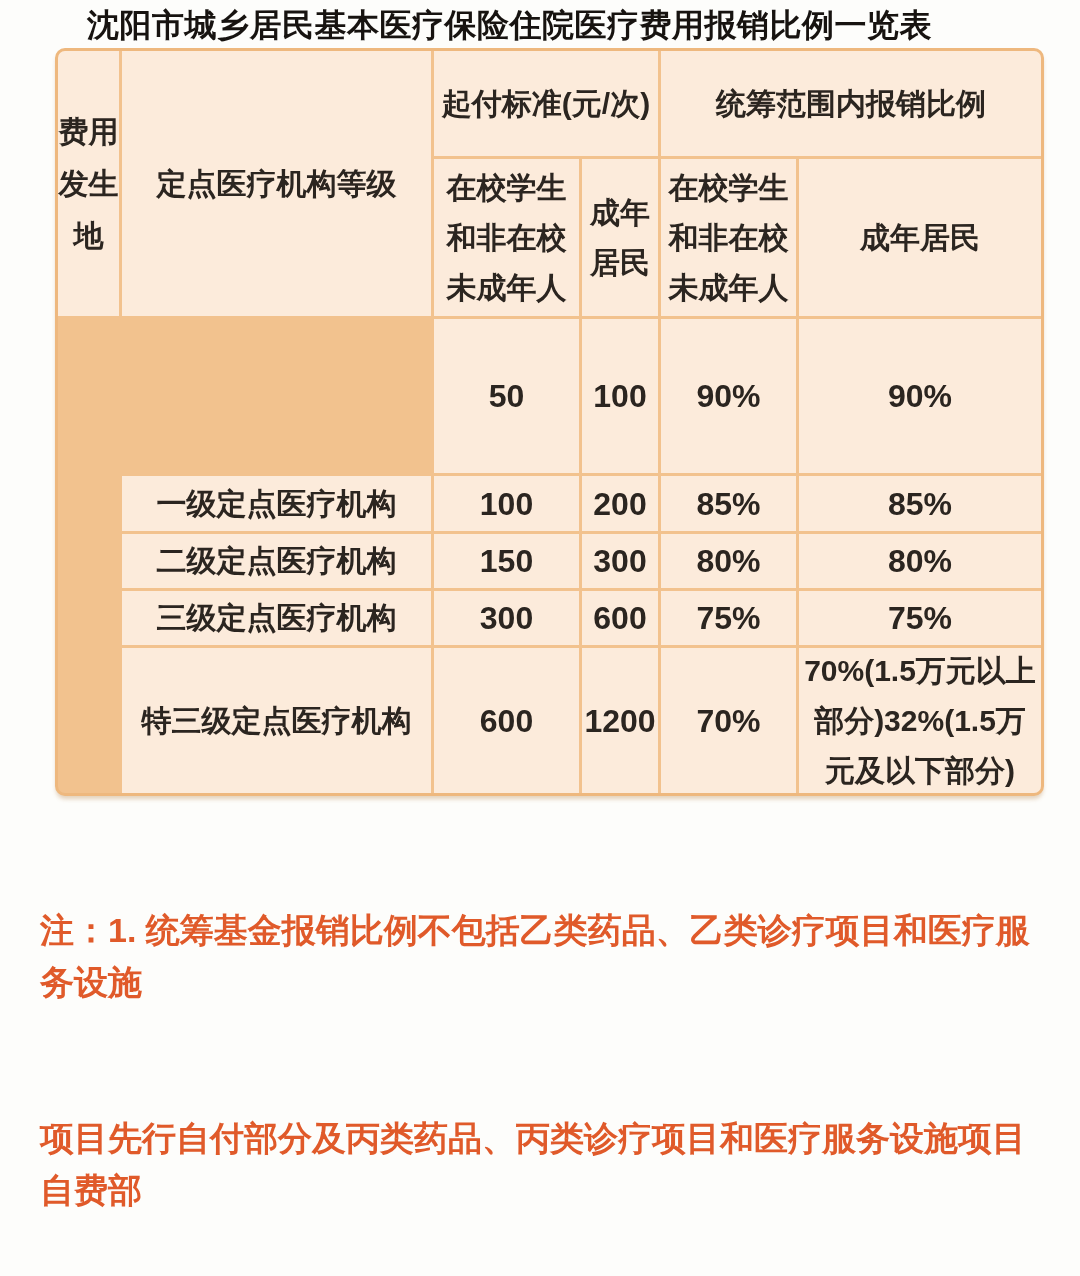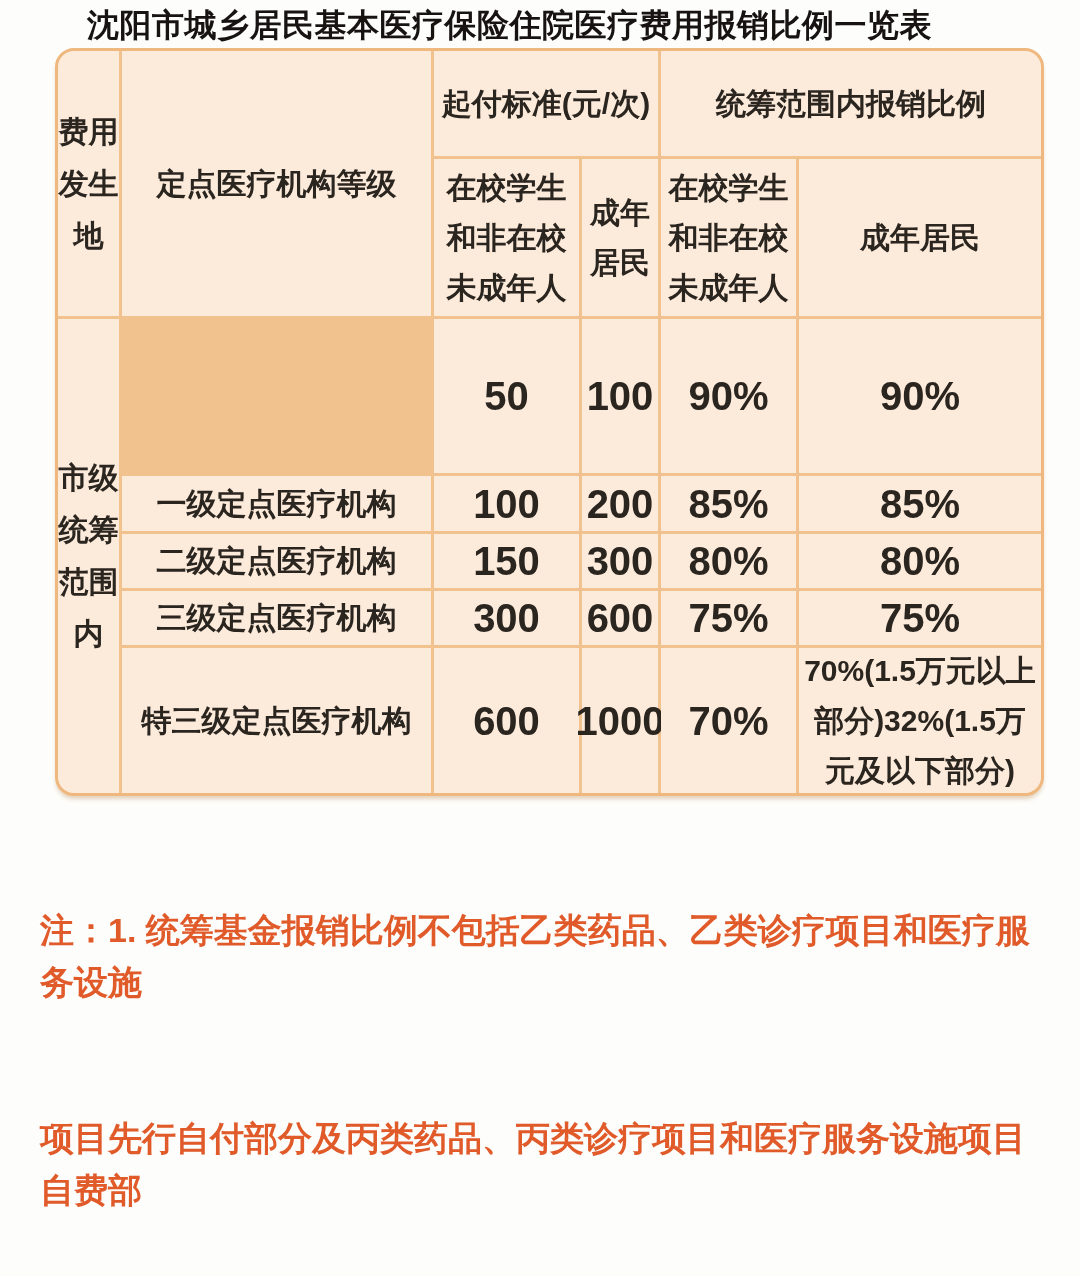--- a/index.html
+++ b/index.html
@@ -28,21 +28,21 @@
   }
   .tbl{
     position:absolute;left:55px;top:48px;
     width:983px;height:742px;
     display:grid;
     grid-template-columns:61px 309px 145px 76px 135px 242px;
     grid-template-rows:105px 157px 154px 55px 54px 54px 145px;
     gap:3px;
     background:var(--border);
     border:3px solid var(--outer-border);
-    border-radius:19px;
+    border-radius:10px;
     box-shadow:0 4px 4px -1px rgba(196,156,108,0.45);
     overflow:hidden;
     grid-template-areas:
       "loc inst ded  ded  reg  reg"
       "loc inst dstu dadu rstu radu"
       "grp r1i  r1a  r1b  r1c  r1d"
       "grp r2i  r2a  r2b  r2c  r2d"
       "grp r3i  r3a  r3b  r3c  r3d"
       "grp r4i  r4a  r4b  r4c  r4d"
       "grp r5i  r5a  r5b  r5c  r5d";
@@ -50,21 +50,21 @@
   .cell{
     background:var(--cell-bg);
     display:flex;align-items:center;justify-content:center;
     text-align:center;
     font-size:30px;font-weight:700;
     line-height:52px;
     padding:2px 4px;box-sizing:border-box;
     word-break:break-all;
   }
   .vert{line-height:52px;padding:2px 0;}
-  .num{font-size:40px;letter-spacing:0;word-break:keep-all;}
+  .num{font-size:32px;letter-spacing:0;word-break:keep-all;}
   .a-loc{grid-area:loc}.a-inst{grid-area:inst}.a-ded{grid-area:ded}.a-reg{grid-area:reg}
   .a-dstu{grid-area:dstu}.a-dadu{grid-area:dadu}.a-rstu{grid-area:rstu}.a-radu{grid-area:radu}
   .a-grp{grid-area:grp}
   .a-r1i{grid-area:r1i}.a-r1a{grid-area:r1a}.a-r1b{grid-area:r1b}.a-r1c{grid-area:r1c}.a-r1d{grid-area:r1d}
   .a-r2i{grid-area:r2i}.a-r2a{grid-area:r2a}.a-r2b{grid-area:r2b}.a-r2c{grid-area:r2c}.a-r2d{grid-area:r2d}
   .a-r3i{grid-area:r3i}.a-r3a{grid-area:r3a}.a-r3b{grid-area:r3b}.a-r3c{grid-area:r3c}.a-r3d{grid-area:r3d}
   .a-r4i{grid-area:r4i}.a-r4a{grid-area:r4a}.a-r4b{grid-area:r4b}.a-r4c{grid-area:r4c}.a-r4d{grid-area:r4d}
   .a-r5i{grid-area:r5i}.a-r5a{grid-area:r5a}.a-r5b{grid-area:r5b}.a-r5c{grid-area:r5c}.a-r5d{grid-area:r5d}
   .wrapcell{line-height:50px;}
   .notes{
@@ -88,21 +88,20 @@
     <div class="cell vert a-loc">费用发生地</div>
     <div class="cell a-ded">起付标准(元/次)</div>
     <div class="cell a-inst">定点医疗机构等级</div>
     <div class="cell a-reg">统筹范围内报销比例</div>
 
     <div class="cell wrapcell a-dstu">在校学生和非在校未成年人</div>
     <div class="cell wrapcell a-dadu">成年居民</div>
     <div class="cell wrapcell a-rstu">在校学生和非在校未成年人</div>
     <div class="cell a-radu">成年居民</div>
 
-    <div class="cell vert a-grp">市级统筹范围内</div>
 
     <div class="cell num a-r1a">50</div>
     <div class="cell num a-r1b">100</div>
     <div class="cell num a-r1c">90%</div>
     <div class="cell num a-r1d">90%</div>
 
     <div class="cell a-r2i">一级定点医疗机构</div>
     <div class="cell num a-r2a">100</div>
     <div class="cell num a-r2b">200</div>
     <div class="cell num a-r2c">85%</div>
@@ -115,21 +114,21 @@
     <div class="cell num a-r3d">80%</div>
 
     <div class="cell a-r4i">三级定点医疗机构</div>
     <div class="cell num a-r4a">300</div>
     <div class="cell num a-r4b">600</div>
     <div class="cell num a-r4c">75%</div>
     <div class="cell num a-r4d">75%</div>
 
     <div class="cell a-r5i">特三级定点医疗机构</div>
     <div class="cell num a-r5a">600</div>
-    <div class="cell num a-r5b">1000</div>
+    <div class="cell num a-r5b">1200</div>
     <div class="cell num a-r5c">70%</div>
     <div class="cell wrapcell a-r5d">70%(1.5万元以上部分)32%(1.5万元及以下部分)</div>
   </div>
 
   <div class="notes">
     <div class="note-line">注：1. 统筹基金报销比例不包括乙类药品、乙类诊疗项目和医疗服务设施</div>
     <div class="note-line">项目先行自付部分及丙类药品、丙类诊疗项目和医疗服务设施项目自费部</div>
     
     
     

